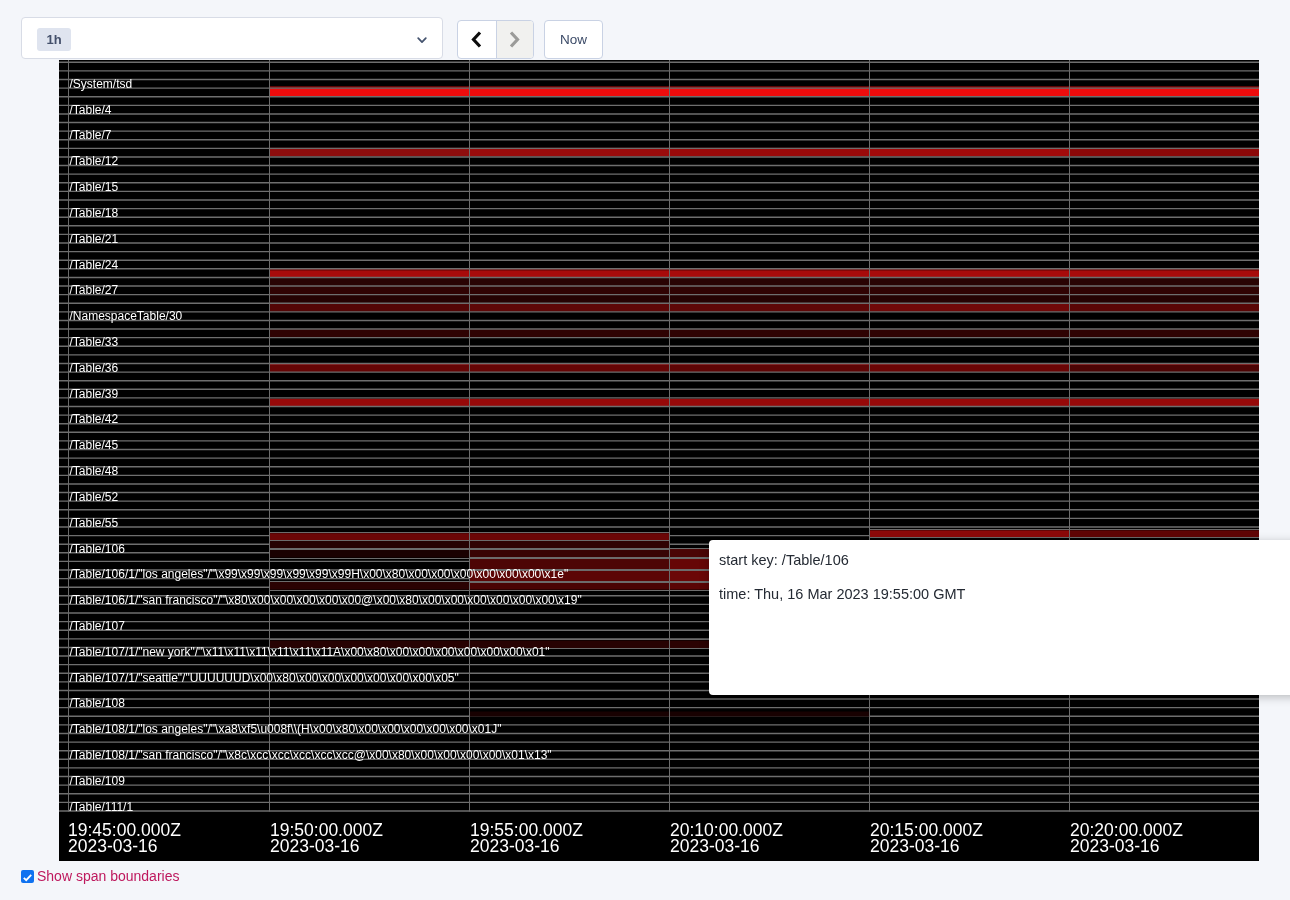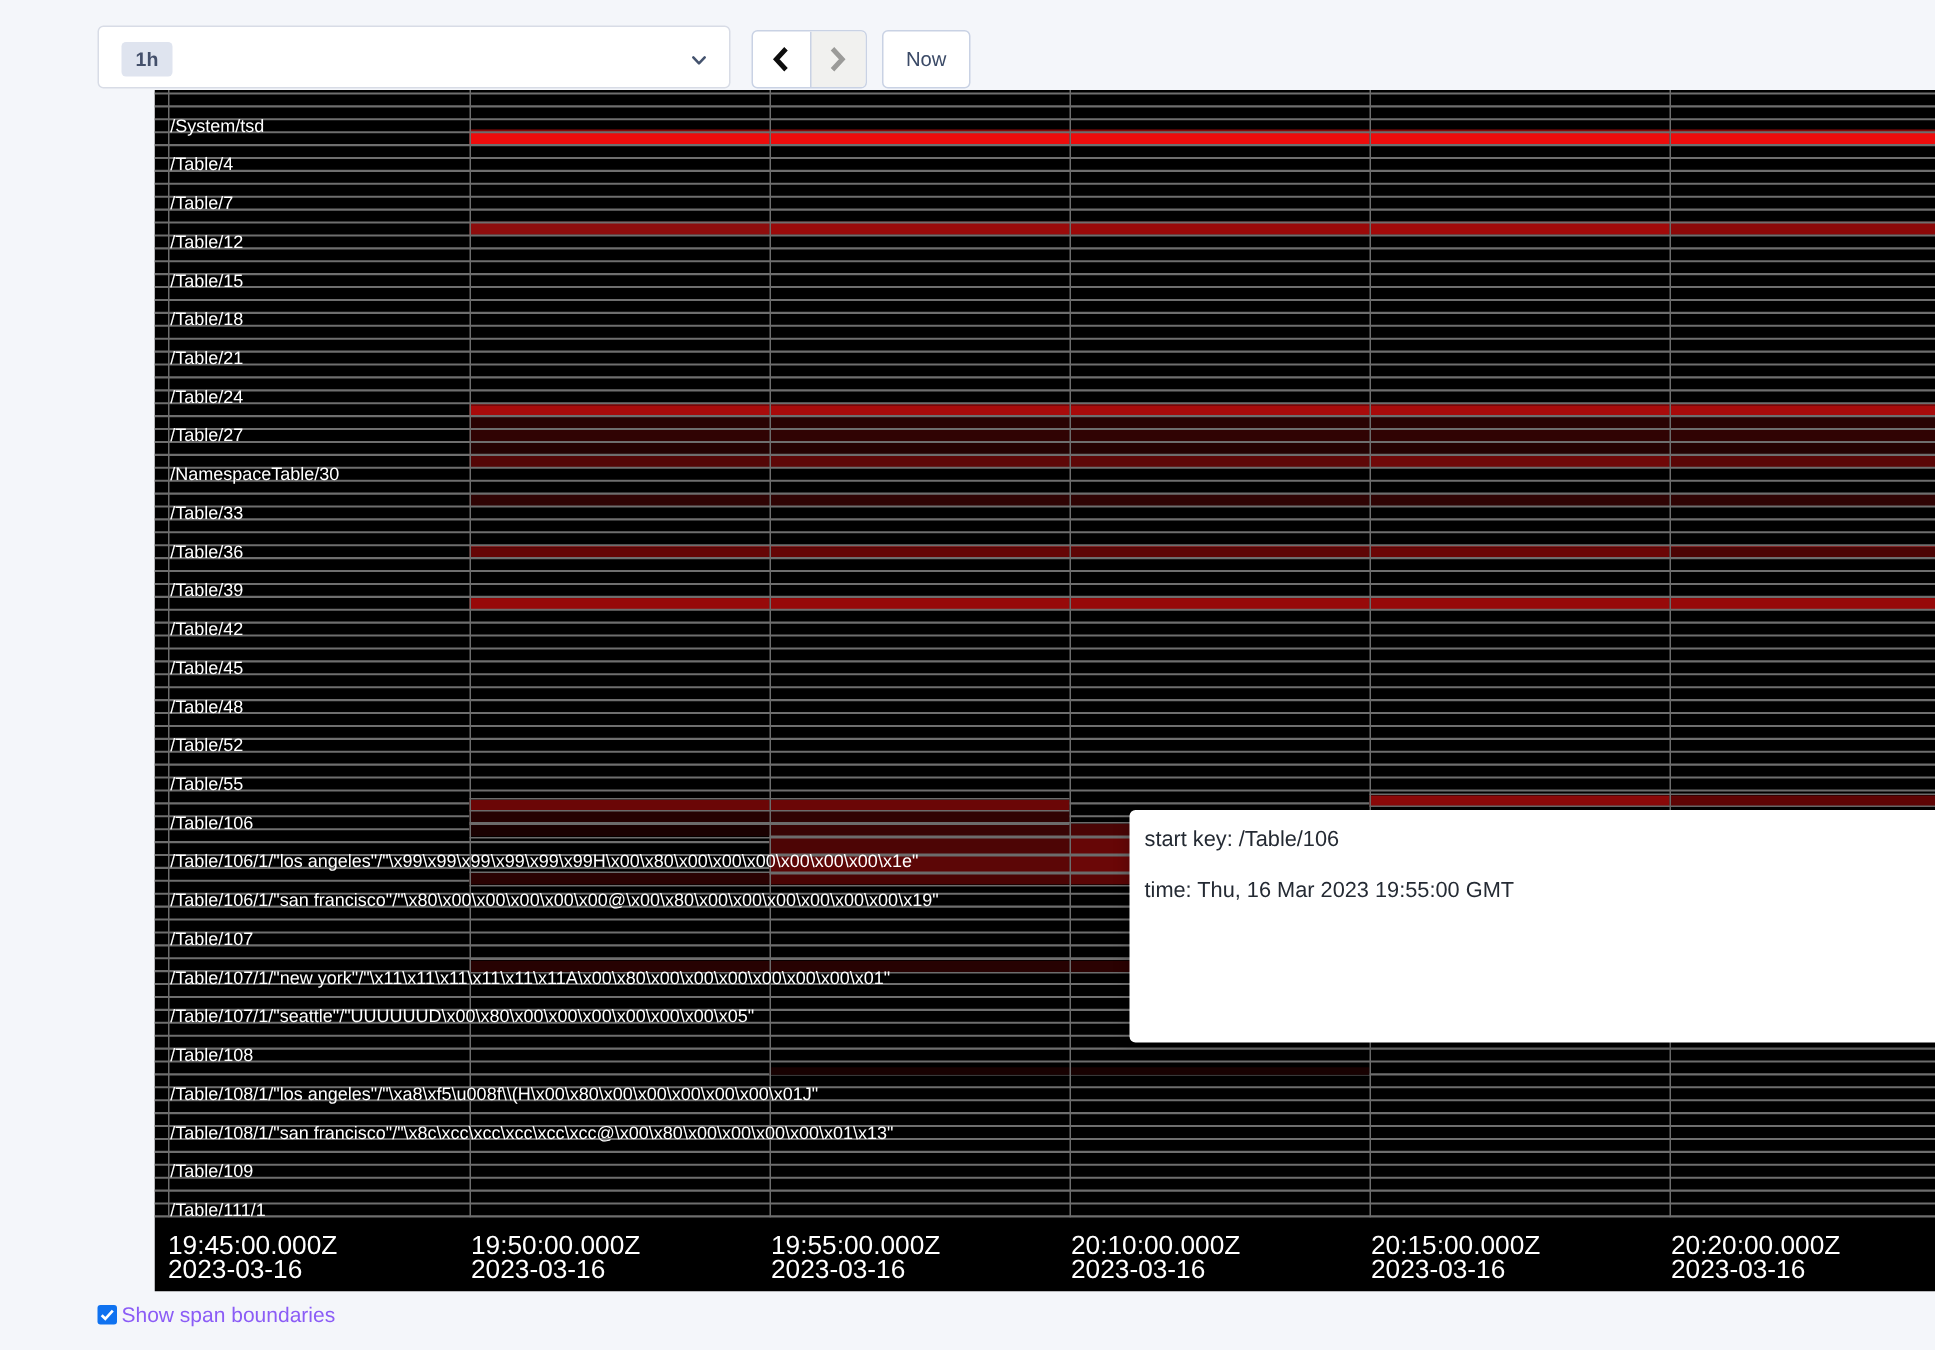--- a/index.html
+++ b/index.html
@@ -1,31 +1,31 @@
 <!DOCTYPE html>
 <html><head>
 <meta charset="utf-8">
 <style>
 * { margin:0; padding:0; box-sizing:border-box; }
 html,body { width:1290px; height:900px; background:#f4f6fa; font-family:"Liberation Sans",sans-serif; position:relative; overflow:hidden; }
-.abs { position:absolute;margin-left:44px; }
+.abs { position:absolute; }
 .selector { left:21px; top:17px; width:422px; height:42px; background:#fff; border:1px solid #d8dce6; border-radius:4px; display:flex; align-items:center; }
 .badge { position:absolute; left:15px; top:10px; width:34px; height:23px; background:#dfe4ef; border-radius:3px; color:#44506b; font-weight:bold; font-size:13px; display:flex; align-items:center; justify-content:center; }
 .trange { position:absolute; left:62px; top:0; height:42px; display:flex; align-items:center; font-size:12.5px; color:#36455e; font-weight:bold; }
 .trange .utc { color:#69788f; font-weight:normal; margin-left:4px; }
 .chev { position:absolute; right:15px; top:19px; }
 .navgrp { left:457px; top:20px; width:77px; height:39px; border:1px solid #c9d2e4; border-radius:4px; display:flex; background:#fff; overflow:hidden; }
 .navgrp .b1, .navgrp .b2 { width:50%; display:flex; align-items:center; justify-content:center; }
 .navgrp .b2 { background:#f1f1ef; border-left:1px solid #c9d2e4; }
 .nowbtn { left:544px; top:20px; width:59px; height:39px; border:1px solid #c9d2e4; border-radius:4px; background:#fff; color:#3b4a67; font-weight:normal; font-size:13.5px; display:flex; align-items:center; justify-content:center; }
 .canvas { left:21px; top:60px; width:1200px; height:801px;padding-left:38px; }
 .tooltip { left:709px; top:540px; width:654px; height:155px; background:#fff; border-radius:4px; box-shadow:0 2px 10px rgba(0,0,0,0.25); color:#242a33; font-size:14.5px; padding:3px 0 0 10px; line-height:34px; }
 .cbrow { left:21px; top:868px; display:flex; align-items:center; }
 .cbox { width:13px; height:13px; background:#0f72f0; border-radius:2px; margin-right:3px; }
-.cbl { font-size:14px; color:#8b5cf6; }
+.cbl { font-size:14px; color:#be185d; }
 </style>
 </head>
 <body>
 <div class="abs selector">
   <div class="badge">1h</div>
   <svg class="chev" width="10" height="7" viewBox="0 0 10 7">
       <path d="M1.2 1.2 L5 5.2 L8.8 1.2" stroke="#44536e" stroke-width="1.7" fill="none" stroke-linecap="round" stroke-linejoin="round"></path>
     </svg>
 </div>
 <div class="abs navgrp">

